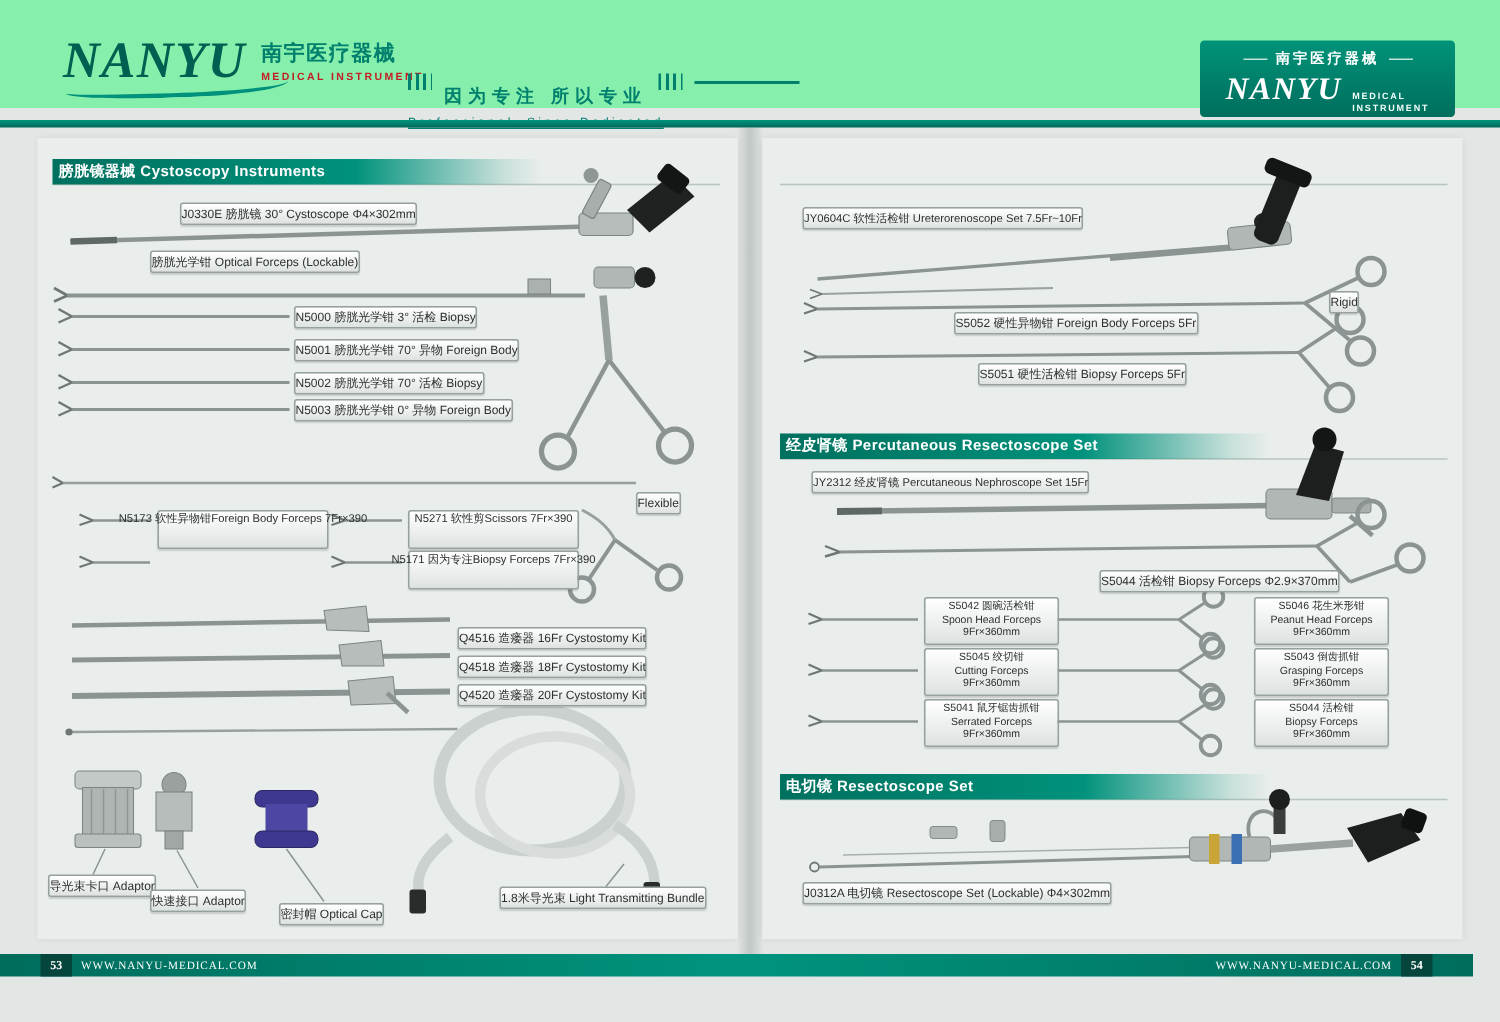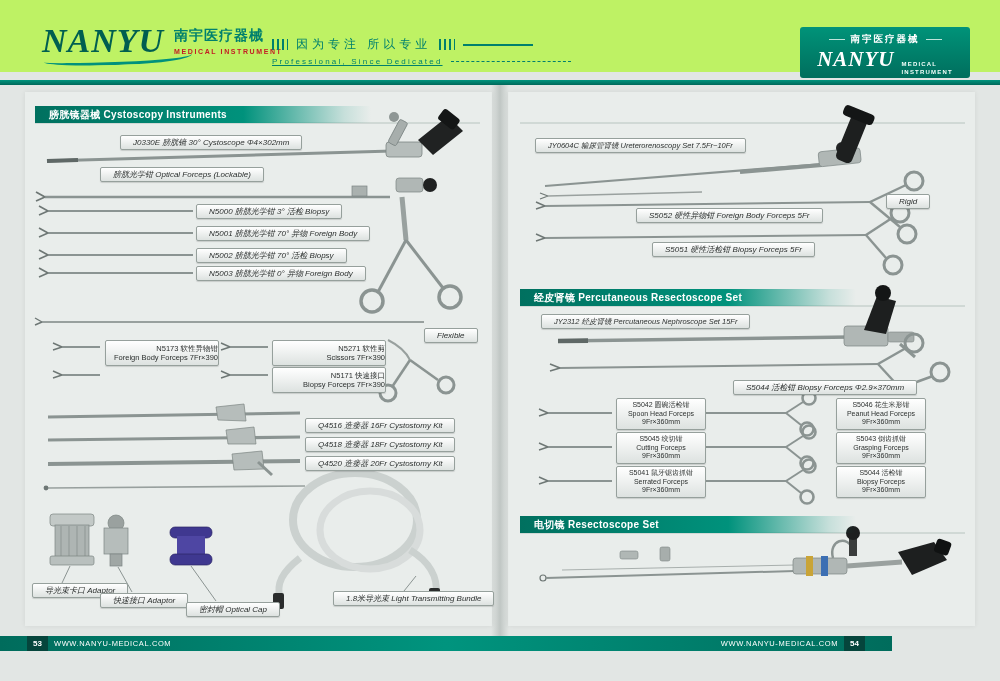--- a/index.html
+++ b/index.html
@@ -1,34 +1,34 @@
 <!DOCTYPE html>
 <html><head>
 <meta charset="utf-8">
 <style>
   html,body { margin:0; padding:0; background:#8f9694; }
   .canvas {
     position:relative; width:1000px; height:681px; overflow:hidden;
     background:#e2e6e4; font-family:"Liberation Sans", sans-serif;
   }
   
-  .header { position:absolute; left:0; top:0; width:1000px; height:72px; background:#bef264; }
+  .header { position:absolute; left:0; top:0; width:1000px; height:72px; background:#86efac; }
   .teal-rule { position:absolute; left:0; top:80px; width:1000px; height:5px;
     background:linear-gradient(180deg,#00957e,#00685a); }
   .logo { position:absolute; left:42px; top:24px; display:flex; gap:10px; align-items:flex-start; }
   .logo-text { font-family:"Liberation Serif",serif; font-style:italic; font-weight:bold;
     font-size:34px; line-height:1; color:#005f50; letter-spacing:1px; }
   .logo-swoosh { position:absolute; left:2px; top:26px; width:148px; height:12px;
     border-bottom:3px solid #00917c; border-radius:0 0 90% 100% / 0 0 16px 10px; transform:rotate(-2deg); }
   .logo-right { padding-top:3px; }
   .logo-cn { color:#00806d; font-weight:bold; font-size:14px; letter-spacing:1px; }
   .logo-en { color:#c41d24; font-size:7px; font-weight:bold; letter-spacing:1.6px; margin-top:3px; }
   .tagline { position:absolute; left:272px; top:36px; color:#00806d; }
   .tag-row { display:flex; align-items:center; gap:8px; }
-  .tag-cn { font-size:12px; font-weight:normal; letter-spacing:4px; }
+  .tag-cn { font-size:12px; font-weight:bold; letter-spacing:4px;margin-top:20px; }
   .tag-bars { display:inline-block; width:16px; height:11px;
     background:repeating-linear-gradient(90deg,#00806d 0 2px,transparent 2px 5px); }
   .tag-hline { display:inline-block; width:70px; height:2px; background:#00806d; }
   .tag-en-row { display:flex; align-items:center; gap:8px; margin-top:4px; }
   .tag-en { font-size:8px; letter-spacing:2.2px;text-decoration:underline; }
   .tag-dash { display:inline-block; width:120px; border-top:1px dashed #00806d; height:0; }
   .badge { position:absolute; left:800px; top:27px; width:170px; height:51px;
     background:linear-gradient(180deg,#009379,#006e5d); border-radius:3px; color:#fff; text-align:center; }
   .badge-cn-row { display:flex; align-items:center; justify-content:center; gap:6px;
     font-size:9.5px; letter-spacing:2px; margin-top:6px; font-weight:bold; }
@@ -38,39 +38,39 @@
     font-size:21px; letter-spacing:1px; }
   .badge-en { display:flex; flex-direction:column; font-size:6px; letter-spacing:1.2px;
     text-align:left; line-height:1.4; font-weight:bold; color:#f2fffb; }
   
   .page { position:absolute; top:92px; height:534px; background:#e9edeb; box-shadow:0 0 5px rgba(0,0,0,.07); }
   .page.l { left:25px; width:467px; }
   .page.r { left:508px; width:467px; }
   .gutter { position:absolute; left:491px; top:85px; width:18px; height:551px;
     background:linear-gradient(90deg,rgba(0,0,0,0),rgba(105,117,113,.28),rgba(0,0,0,0)); }
   .secbar { position:absolute; height:17px; line-height:17px; color:#fff; font-weight:bold;
-    font-size:10px; padding-left:14px; letter-spacing:.3px; white-space:nowrap; border-radius:0 2px 2px 0;
+    font-size:10px; padding-left:4px; letter-spacing:.3px; white-space:nowrap; border-radius:0 2px 2px 0;
     background:linear-gradient(90deg,#00705f 0%, #00927c 62%, rgba(0,146,124,.15) 92%, rgba(0,146,124,0) 100%); }
   .lbl { position:absolute; height:13px; display:flex; align-items:center; justify-content:center;
-    padding:0 12px; font-size:8px; color:#2c302f; white-space:nowrap;
+    padding:0 0; font-size:8px; color:#2c302f; white-space:nowrap;
     background:linear-gradient(180deg,#ffffff 0%,#dde2e0 100%);
-    border:1px solid #96a09c; border-radius:2px; box-shadow:0 1px 1px rgba(0,0,0,.14);font-style:italic; }
+    border:1px solid #96a09c; border-radius:2px; box-shadow:0 1px 1px rgba(0,0,0,.14); }
   .lbl.small { font-size:7.5px; }
-  .lbl2 { position:absolute; width:112px; height:24px; display:flex; flex-direction:column;
-    align-items:flex-end; justify-content:center; font-size:7.5px; line-height:1.2; color:#2c302f;
+  .lbl2 { position:absolute; width:112px; height:24px; display:flex; flex-direction:row;
+    align-items:flex-start; justify-content:center; font-size:7.5px; line-height:1.2; color:#2c302f;
     background:linear-gradient(180deg,#ffffff 0%,#dde2e0 100%); border:1px solid #96a09c;
     border-radius:2px; box-shadow:0 1px 1px rgba(0,0,0,.14); white-space:nowrap; }
   .lbl3 { position:absolute; width:88px; height:30px; display:flex; flex-direction:column;
     align-items:center; justify-content:center; font-size:7px; line-height:1.25; color:#2c302f;
     background:linear-gradient(180deg,#ffffff 0%,#dde2e0 100%); border:1px solid #96a09c;
     border-radius:2px; box-shadow:0 1px 1px rgba(0,0,0,.14); white-space:nowrap; }
   .art { position:absolute; left:0; top:0; pointer-events:none; }
   
-  .footer { position:absolute; left:0; top:636px; width:892px; height:15px;
-    background:linear-gradient(90deg,#006c5c,#00947e 50%,#006c5c); color:#fff; }
+  .footer { position:absolute; left:0; top:636px; width:982px; height:15px;
+    background:linear-gradient(90deg,#006c5c,#00947e 50%,#006c5c); color:#fff;font-family:Liberation Serif, serif; }
   .pageno { position:absolute; top:0; width:21px; height:15px; line-height:15px; text-align:center;
     background:#05453c; font-size:8px; font-weight:bold; }
   .pageno.left { left:27px; } .pageno.right { right:27px; }
   .url { position:absolute; top:0; height:15px; line-height:15px; font-size:7.5px; letter-spacing:.6px; }
   .url.left { left:54px; } .url.right { right:54px; }
 </style>
 </head>
 <body>
 
 <div class="canvas">
@@ -326,34 +326,34 @@
 
   <div class="lbl2" style="left:105px;top:340px">
     <span>N5173 软性异物钳</span>
     <span>Foreign Body Forceps 7Fr×390</span>
   </div>
   <div class="lbl2" style="left:272px;top:340px">
     <span>N5271 软性剪</span>
     <span>Scissors 7Fr×390</span>
   </div>
   <div class="lbl2" style="left:272px;top:367px">
-    <span>N5171 快速接口</span>
+    <span>N5171 因为专注</span>
     <span>Biopsy Forceps 7Fr×390</span>
   </div>
 
   <div class="lbl" style="left:305px;top:418px">Q4516 造瘘器 16Fr Cystostomy Kit</div>
   <div class="lbl" style="left:305px;top:437px">Q4518 造瘘器 18Fr Cystostomy Kit</div>
   <div class="lbl" style="left:305px;top:456px">Q4520 造瘘器 20Fr Cystostomy Kit</div>
 
   <div class="lbl" style="left:32px;top:583px">导光束卡口 Adaptor</div>
   <div class="lbl" style="left:100px;top:593px">快速接口 Adaptor</div>
   <div class="lbl" style="left:186px;top:602px">密封帽 Optical Cap</div>
   <div class="lbl" style="left:333px;top:591px">1.8米导光束  Light Transmitting Bundle</div>
 
-  <div class="lbl small" style="left:535px;top:138px">JY0604C 输尿管肾镜 Ureterorenoscopy Set 7.5Fr~10Fr</div>
+  <div class="lbl small" style="left:535px;top:138px">JY0604C 软性活检钳 Ureterorenoscope Set 7.5Fr~10Fr</div>
   <div class="lbl" style="left:886px;top:194px">Rigid</div>
   <div class="lbl" style="left:636px;top:208px">S5052 硬性异物钳 Foreign Body Forceps 5Fr</div>
   <div class="lbl" style="left:652px;top:242px">S5051 硬性活检钳 Biopsy Forceps 5Fr</div>
 
   <div class="secbar" style="left:520px;top:289px;width:322px">
     <span>经皮肾镜 Percutaneous Resectoscope Set</span>
   </div>
   <div class="lbl small" style="left:541px;top:314px">JY2312 经皮肾镜 Percutaneous Nephroscope Set 15Fr</div>
   <div class="lbl" style="left:733px;top:380px">S5044 活检钳 Biopsy Forceps Φ2.9×370mm</div>
 
@@ -384,20 +384,21 @@
   </div>
   <div class="lbl3" style="left:836px;top:466px">
     <span>S5044 活检钳</span>
     <span>Biopsy Forceps</span>
     <span>9Fr×360mm</span>
   </div>
 
   <div class="secbar" style="left:520px;top:516px;width:322px">
     <span>电切镜  Resectoscope Set</span>
   </div>
+  <div class="lbl" style="left:535px;top:588px">J0312A 电切镜 Resectoscope Set (Lockable)  Φ4×302mm</div>
 
   <div class="footer">
     <div class="pageno left">53</div>
     <div class="url left">WWW.NANYU-MEDICAL.COM</div>
     <div class="url right">WWW.NANYU-MEDICAL.COM</div>
     <div class="pageno right">54</div>
   </div>
 
 </div>
 

